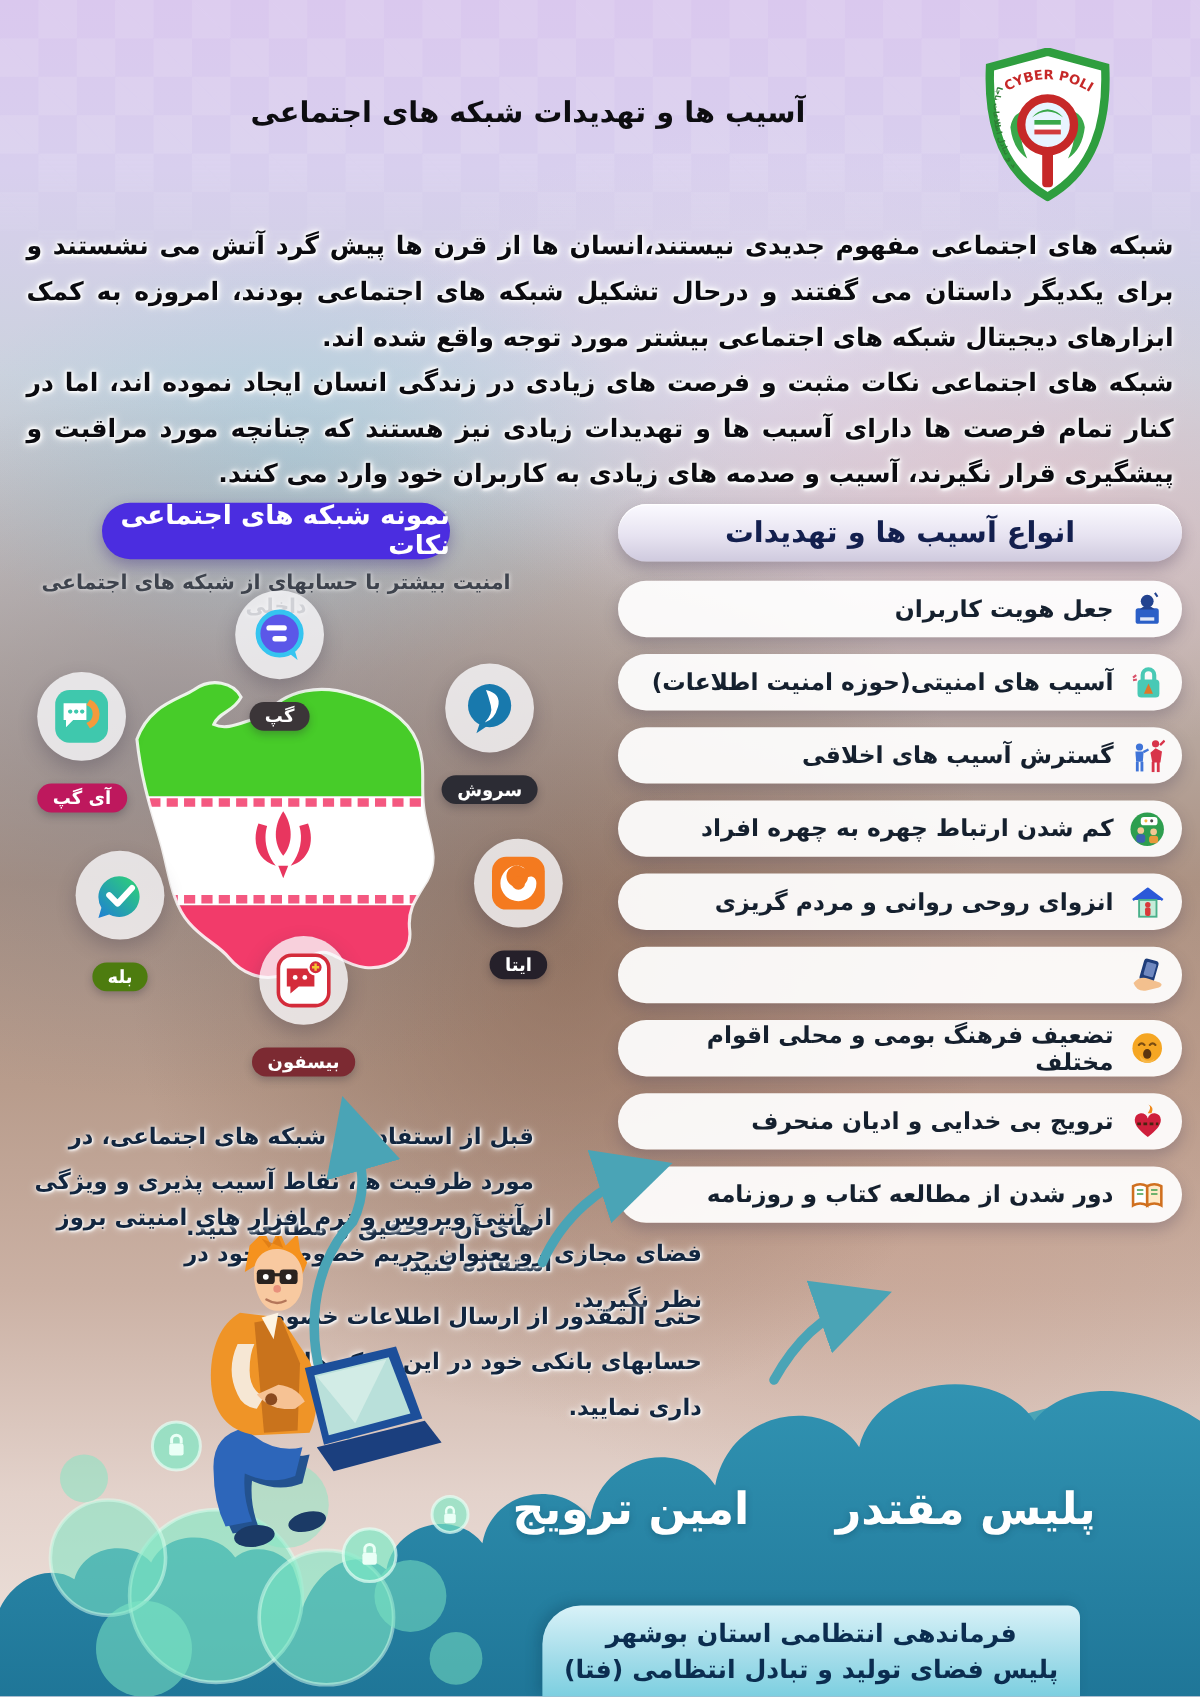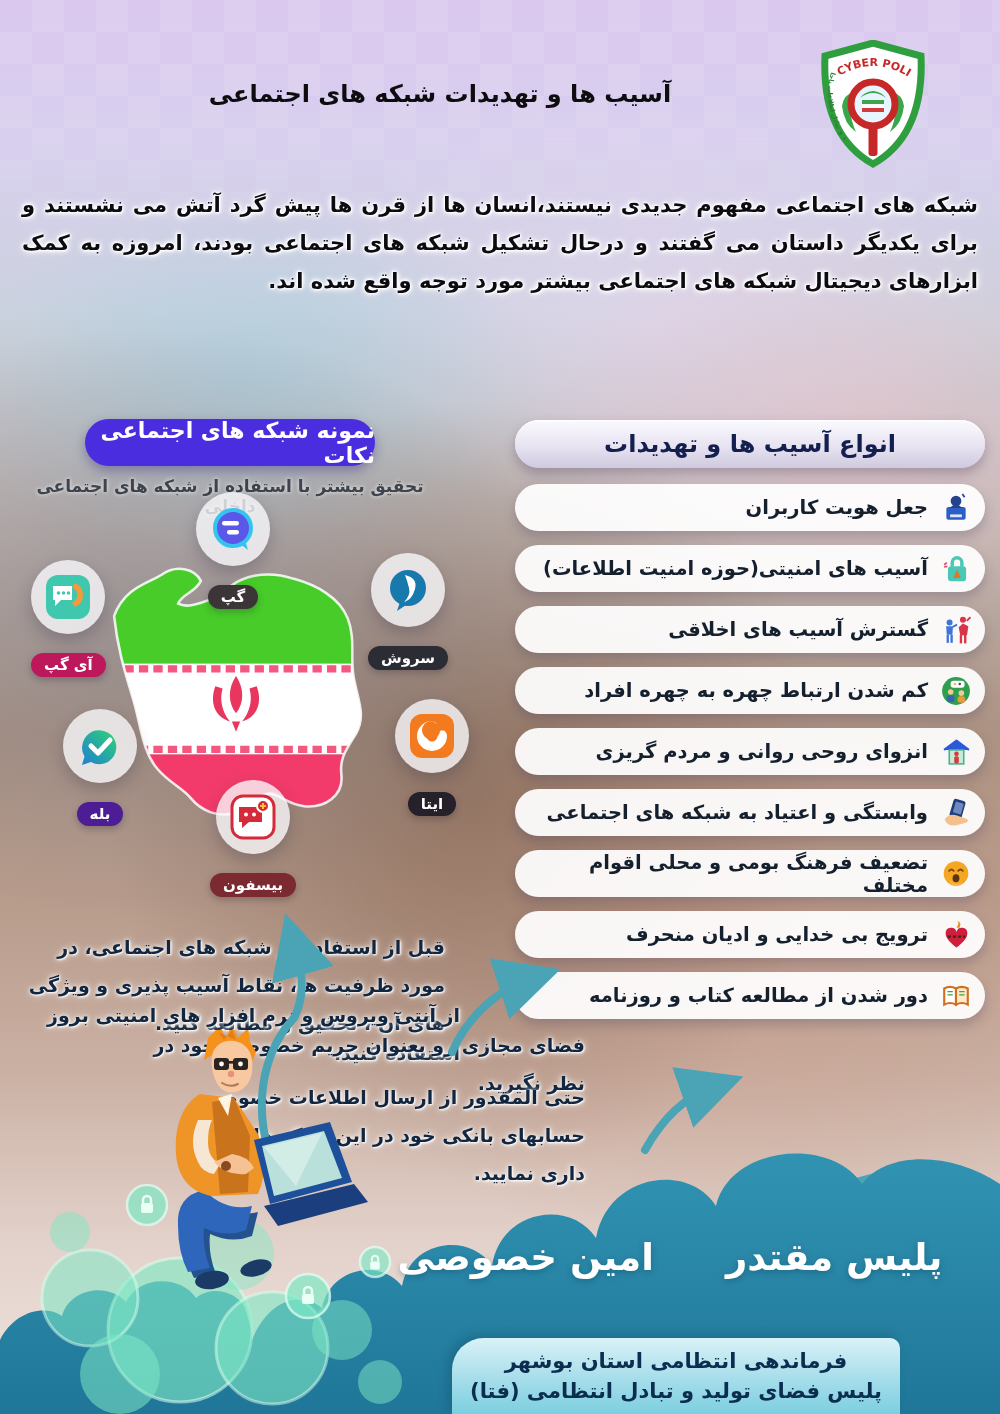--- a/index.html
+++ b/index.html
@@ -36,21 +36,21 @@
       justify-content:center;direction:rtl;box-shadow:0 5px 12px rgba(40,20,120,.35);}
   .local-sub{position:absolute;left:20px;top:476px;width:420px;text-align:center;direction:rtl;
       font-size:17px;font-weight:bold;color:#3e434d;text-shadow:0 0 4px rgba(255,255,255,.85);}
   .map{position:absolute;left:95px;top:552px;width:280px;height:310px;}
   .app{position:absolute;display:flex;flex-direction:column;align-items:center;z-index:3;gap:12px;}
   .blob{width:74px;height:74px;border-radius:50%;background:rgba(250,250,252,.78);
         display:flex;align-items:center;justify-content:center;box-shadow:0 7px 16px rgba(55,45,70,.28);}
   .app-label{margin-top:7px;padding:3px 13px;border-radius:15px;color:#fff;font-size:15px;
         font-weight:bold;direction:rtl;white-space:nowrap;box-shadow:0 3px 7px rgba(40,35,50,.3);}
   .lbl-gap{background:#3b3538;} .lbl-igap{background:#be185d;} .lbl-soroush{background:#2c2c34;}
-  .lbl-eitaa{background:#25202a;} .lbl-bale{background:#4c1d95;} .lbl-bisphone{background:#7c2a32;}
+  .lbl-eitaa{background:#25202a;} .lbl-bale{background:#4d7c0f;} .lbl-bisphone{background:#7c2a32;}
   .app-gap{left:196px;top:492px;} .app-igap{left:31px;top:560px;} .app-soroush{left:368px;top:553px;}
   .app-eitaa{left:395px;top:699px;} .app-bale{left:63px;top:709px;} .app-bisphone{left:210px;top:780px;}
   
   .threats{position:absolute;left:515px;top:420px;width:470px;z-index:4;}
   .threat-header{height:48px;border-radius:24px;margin-bottom:16px;direction:rtl;
       background:linear-gradient(180deg,#fbfaff 0%,#e7e3f1 55%,#cfcade 100%);
       display:flex;align-items:center;justify-content:center;font-size:24px;font-weight:bold;color:#131f4e;
       box-shadow:0 6px 12px rgba(70,60,90,.32), inset 0 1px 0 #fff;}
   .threat-item{height:47px;border-radius:24px;background:rgba(255,255,255,.93);margin-bottom:14px;
       display:flex;align-items:center;gap:12px;direction:rtl;padding:0 13px;
@@ -103,24 +103,25 @@
     <path d="M44,58 Q57,48 70,58 Q66,52 57,51 Q48,52 44,58 Z" fill="#3aa84a"></path>
     <rect x="46" y="60" width="22" height="4" fill="#3aa84a"></rect>
     <rect x="46" y="64" width="22" height="4" fill="#ffffff"></rect>
     <rect x="46" y="68" width="22" height="4" fill="#d23c3c"></rect>
     <circle cx="57" cy="64" r="22" fill="none" stroke="#c62828" stroke-width="7"></circle>
     <rect x="52.5" y="86" width="9" height="30" rx="3" fill="#c62828"></rect>
   </svg>
 
   <div class="intro">
     <p>شبکه های اجتماعی مفهوم جدیدی نیستند،انسان ها از قرن ها پیش گرد آتش می نشستند و برای یکدیگر داستان می گفتند و درحال تشکیل شبکه های اجتماعی بودند، امروزه به کمک ابزارهای دیجیتال شبکه های اجتماعی بیشتر مورد توجه واقع شده اند.</p>
+    <p>شبکه های اجتماعی نکات مثبت و فرصت های زیادی در زندگی انسان ایجاد نموده اند، اما در کنار تمام فرصت ها دارای آسیب ها و تهدیدات زیادی نیز هستند که چنانچه مورد مراقبت و پیشگیری قرار نگیرند، آسیب و صدمه های زیادی به کاربران خود وارد می کنند.</p>
   </div>
 
   <div class="local-pill">نمونه شبکه های اجتماعی نکات</div>
-  <div class="local-sub">تحقیق بیشتر با استفاده از شبکه های اجتماعی داخلی</div>
+  <div class="local-sub">امنیت بیشتر با حسابهای از شبکه های اجتماعی داخلی</div>
 
   <svg class="map" viewBox="0 0 270 300">
     <defs>
       <clipPath id="iranClip">
         <path d="M18,62 C28,34 52,30 64,22 C78,12 96,16 102,28 C96,40 84,40 80,50 C92,56 106,46 120,44 C138,20 168,18 192,26 C214,32 236,44 244,64 C252,84 246,102 250,122 C254,144 262,158 252,176 C242,192 236,200 238,216 C240,236 222,248 202,246 C184,244 176,232 166,234 C154,236 150,248 136,252 C118,258 102,250 92,238 C84,228 72,224 60,210 C46,194 44,170 38,148 C32,126 22,100 18,62 Z"></path>
       </clipPath>
     </defs>
     <g clip-path="url(#iranClip)">
       <rect x="0" y="0" width="270" height="108" fill="#47cc29"></rect>
       <rect x="0" y="108" width="270" height="88" fill="#ffffff"></rect>
@@ -294,21 +295,20 @@
     </div>
 
     <div class="threat-item">
       <span class="t-icon">
         <svg width="29" height="30" viewBox="0 0 28 28">
             <rect x="9" y="1" width="12" height="18" rx="2.5" fill="#1f3d7a" transform="rotate(16 15 10)"></rect>
             <rect x="11.5" y="3.5" width="8" height="11" rx="1" fill="#6f88c0" transform="rotate(16 15 10)"></rect>
             <path d="M2.5 20 q5 -6 12 -3.5 l9 3 q3.5 1.8 -0.5 4 l-10 2.5 q-8 1.2 -10.5 -6" fill="#f3c08e"></path>
           </svg>
       </span>
-      <span>وابستگی و اعتیاد به شبکه های اجتماعی</span>
     </div>
 
     <div class="threat-item">
       <span class="t-icon">
         <svg width="30" height="30" viewBox="0 0 28 28">
             <circle cx="14" cy="13.5" r="11.5" fill="#f5a623"></circle>
             <path d="M7.5 11 q2.2 -2.4 4.4 0 M16 11 q2.2 -2.4 4.4 0" stroke="#7a4d12" stroke-width="1.7" fill="none" stroke-linecap="round"></path>
             <ellipse cx="14" cy="18" rx="3.2" ry="3.8" fill="#5a3510"></ellipse>
             <path d="M8 19 q5.5 7 12 2.5 q-2 4 -7 3.5 q-4.5 -0.8 -5 -6" fill="#f7b84a"></path>
           </svg>
@@ -421,19 +421,19 @@
       </g>
       <path d="M140,104 L216,86 L238,146 L156,168 Z" fill="#1d4f9a"></path>
       <path d="M148,110 L210,95 L228,142 L160,160 Z" fill="#b9e0da"></path>
       <path d="M150,111 L208,97 L182,150 Z" fill="#d8efe9" opacity=".8"></path>
       <path d="M150,170 L240,148 L254,166 L164,190 Z" fill="#1b3f7e"></path>
     </g>
   </svg>
 
   <div class="slogan">
     <span>پلیس مقتدر</span>
-    <span>امین خصوصی</span>
+    <span>امین ترویج</span>
   </div>
   <div class="orgbox">
     <div>فرماندهی انتظامی استان بوشهر</div>
     <div>پلیس فضای تولید و تبادل انتظامی (فتا)</div>
   </div>
 </div>
 
 </body></html>

